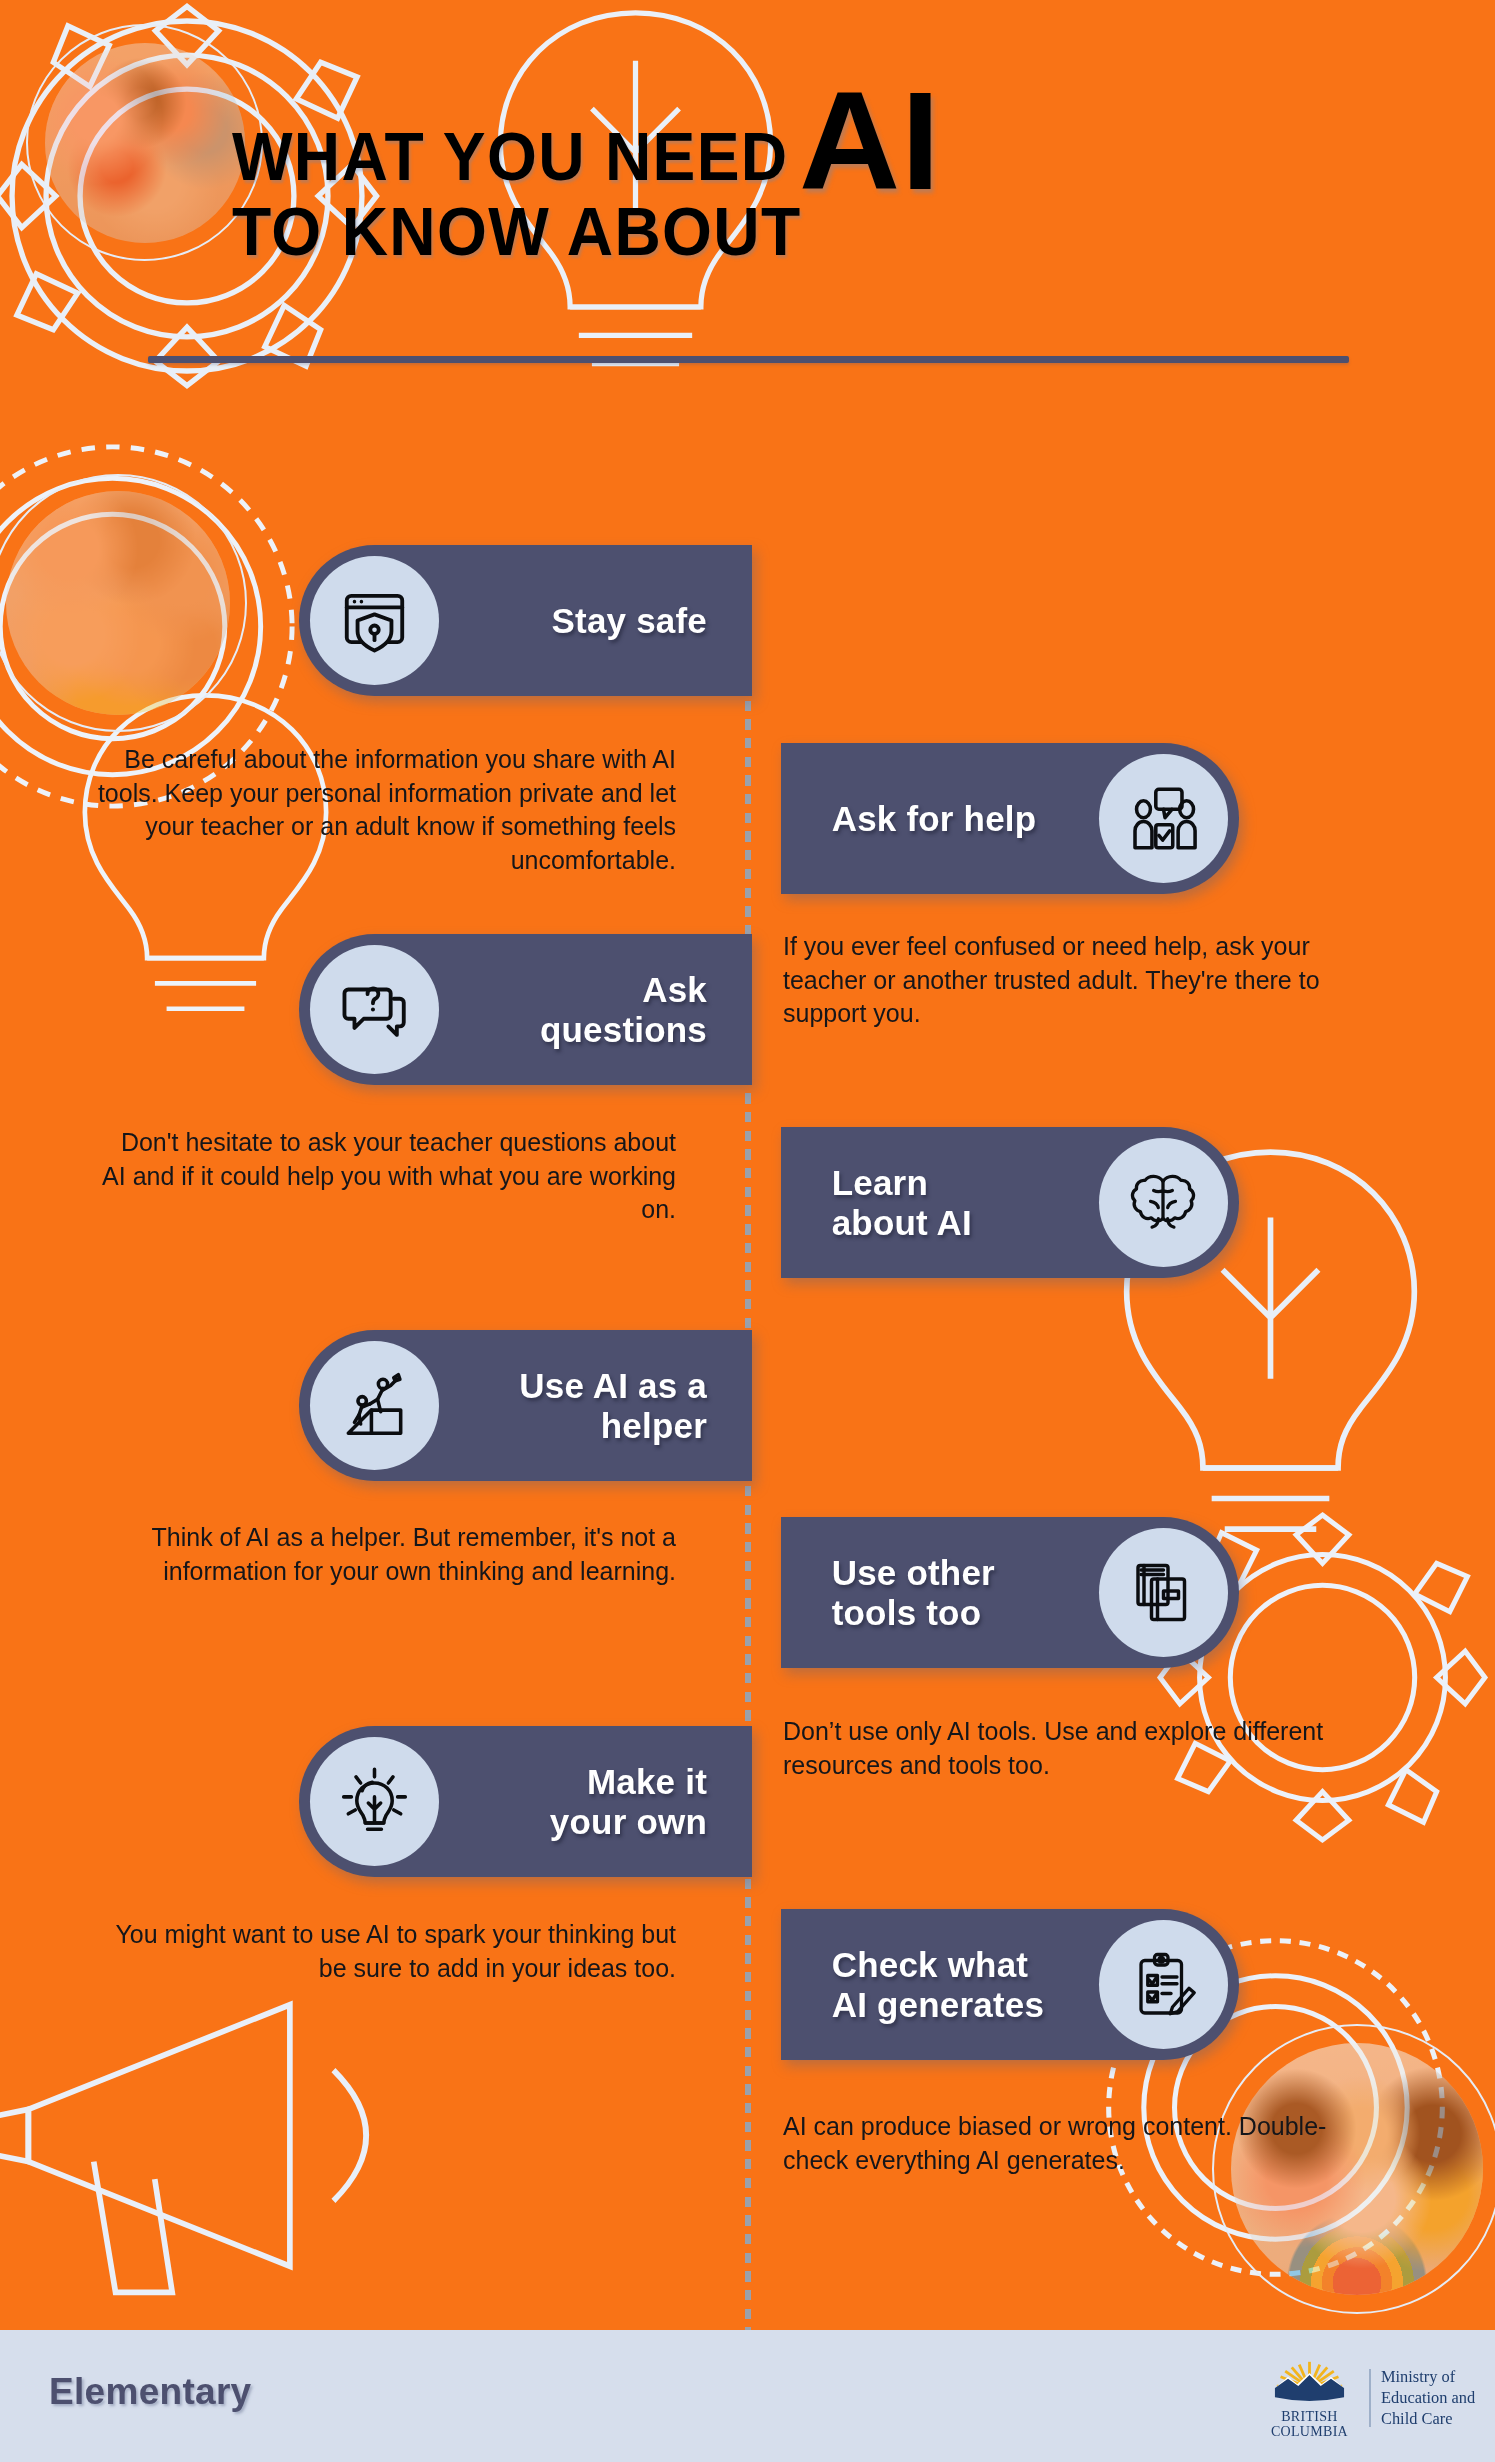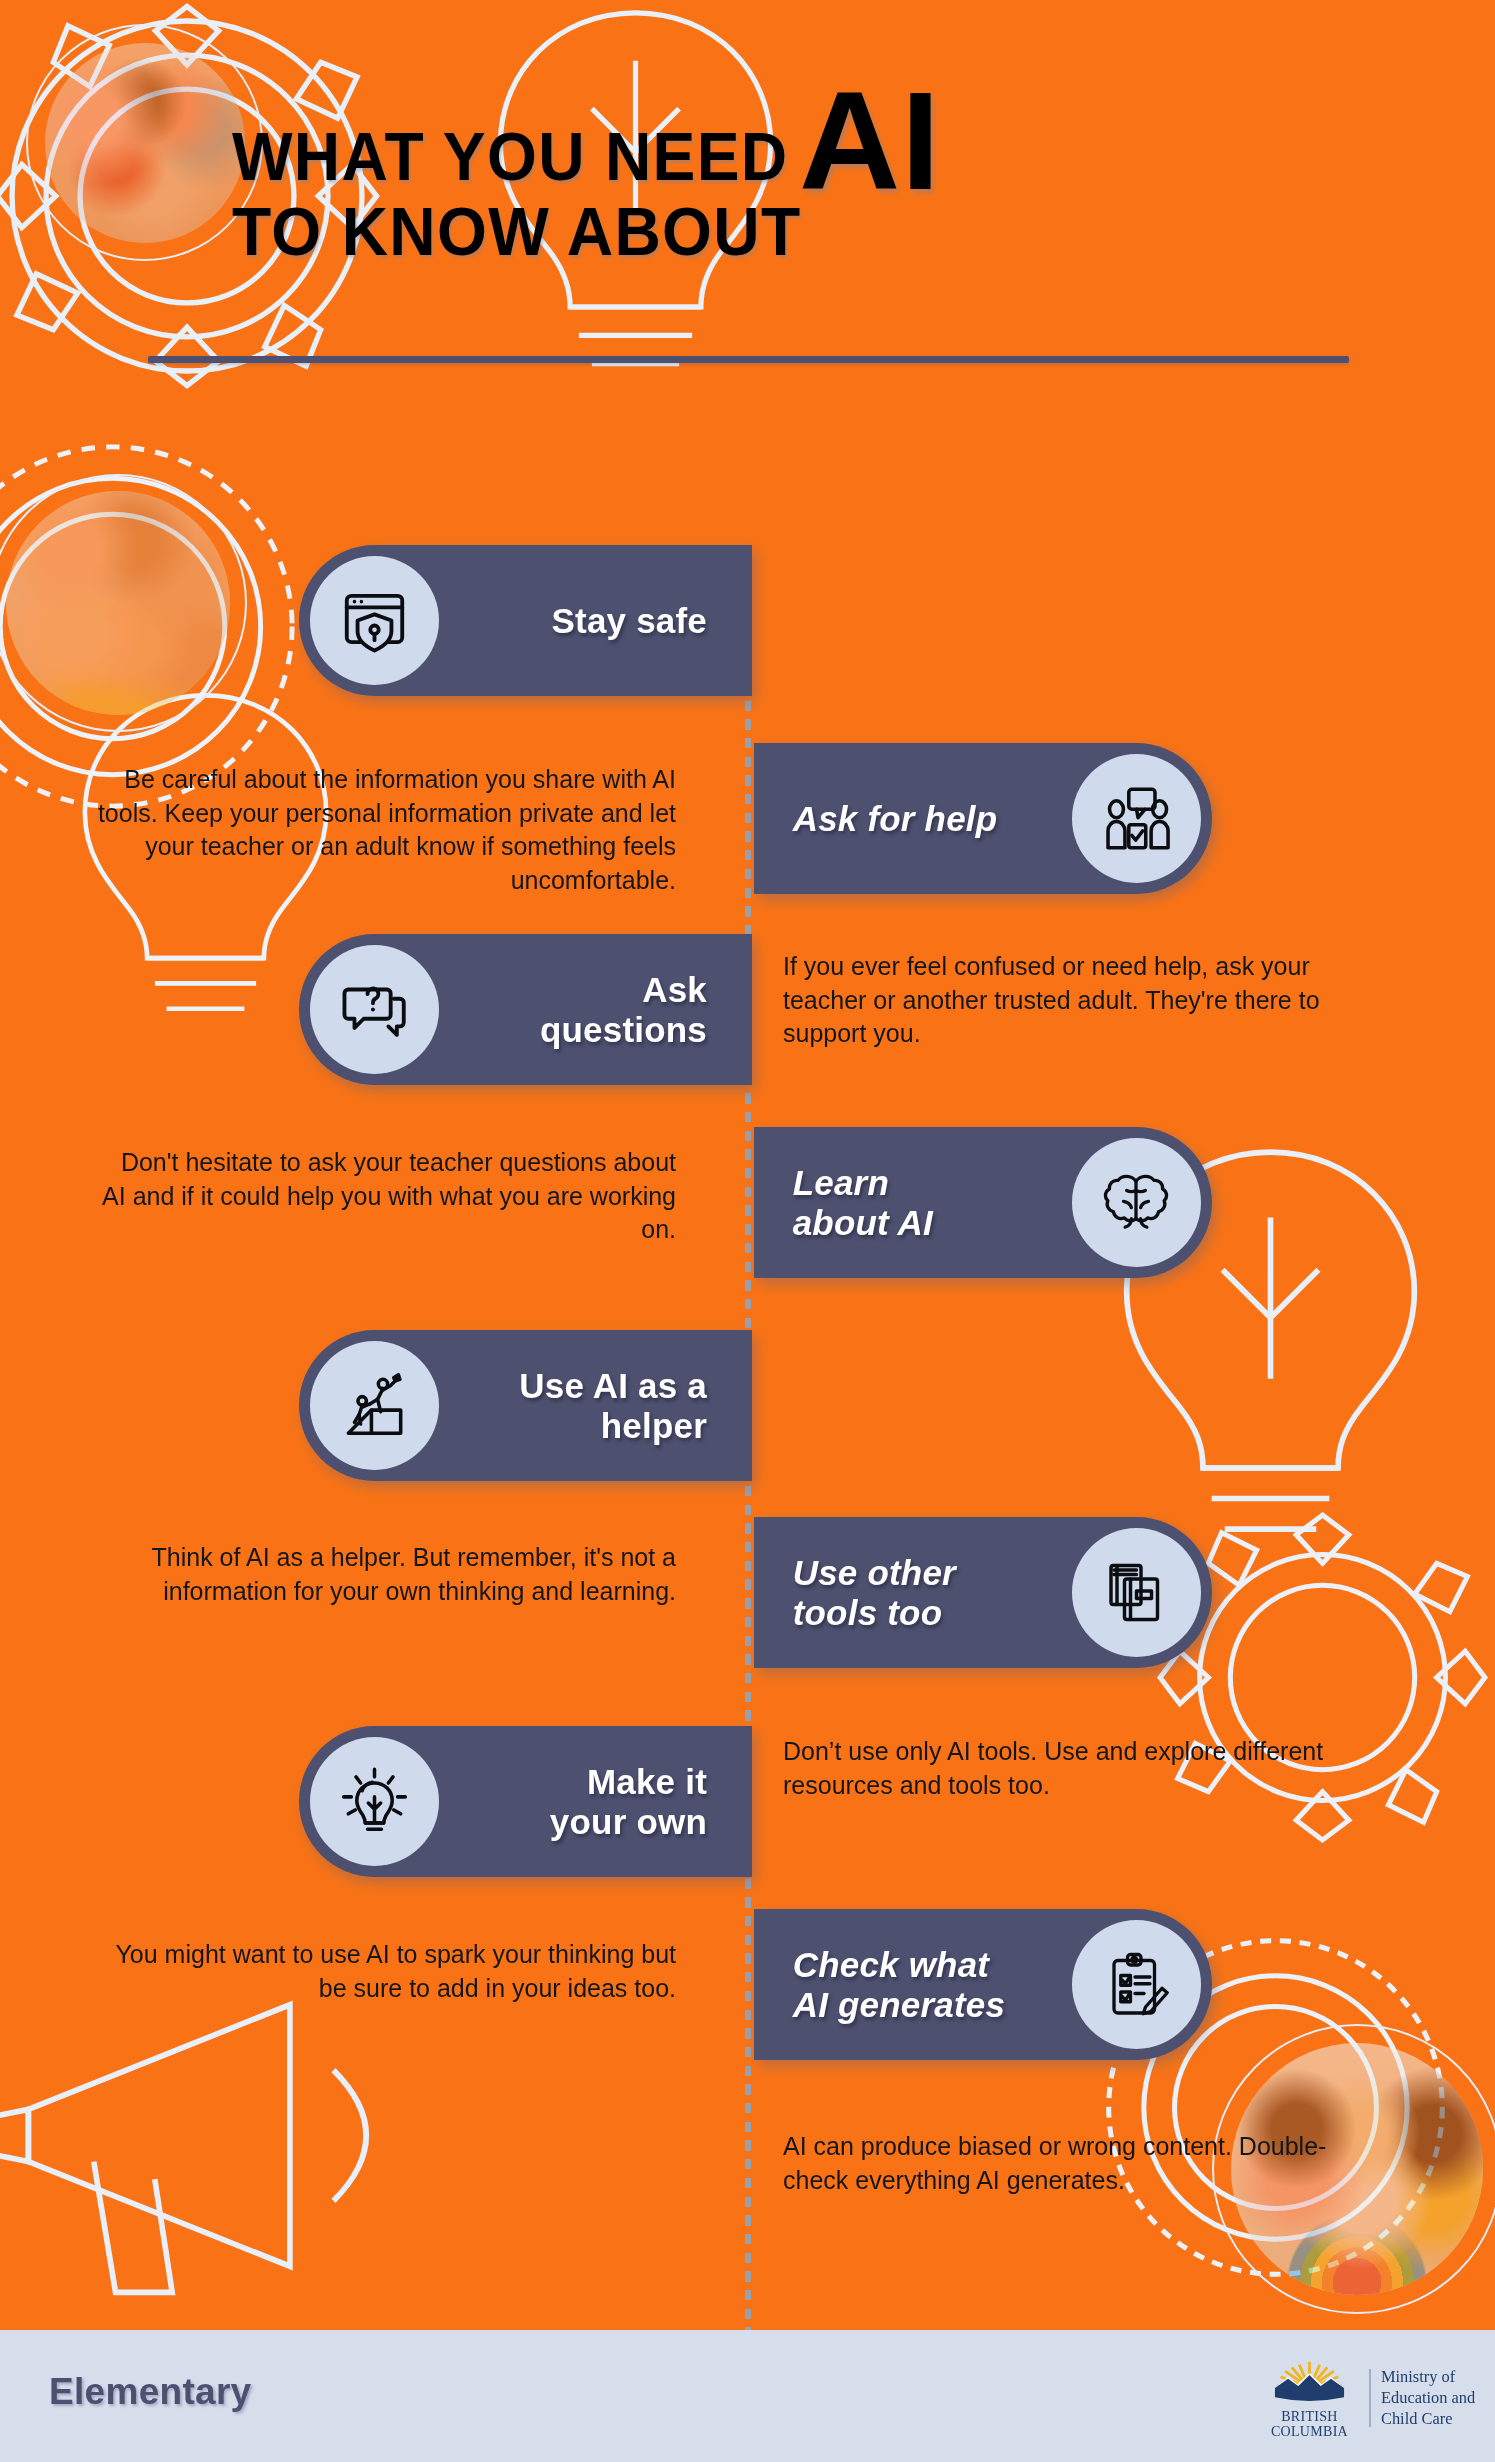--- a/index.html
+++ b/index.html
@@ -110,27 +110,26 @@
   }
   .card.left {
     left: 299px;
     width: 453px;
     border-radius: 76px 0 0 76px;
     flex-direction: row;
     padding-left: 11.2px;
     padding-right: 32px;
   }
   .card.right {
-    left: 754px;
+    left: 781px;
     width: 458px;
     border-radius: 0 76px 76px 0;
     flex-direction: row-reverse;
     padding-right: 11.2px;
-    padding-left: 20px;
-    font-style: italic;
+    padding-left: 32px;
   }
 
   .icon-bubble {
     flex: 0 0 auto;
     width: 129px;
     height: 129px;
     border-radius: 50%;
     background: #CFDBEC;
     display: flex;
     align-items: center;
@@ -150,21 +149,20 @@
   .card.left .card-title { text-align: right; padding-right: 13px; }
   .card.right .card-title { text-align: left; padding-left: 18.7px; }
 
   
   .body-text {
     position: absolute;
     font-size: 25px;
     line-height: 1.34;
     color: #15161A;
     width: 584px;
-    margin-top: 20px;
   }
   .body-text.left  { left: 92px;  text-align: right; }
   .body-text.right { left: 783px; text-align: left; }
 
   
   #footer {
     position: absolute;
     left: 0;
     top: 2330px;
     width: 1495px;

